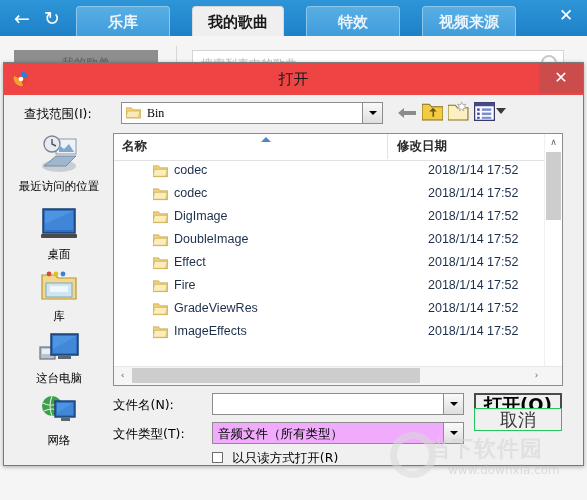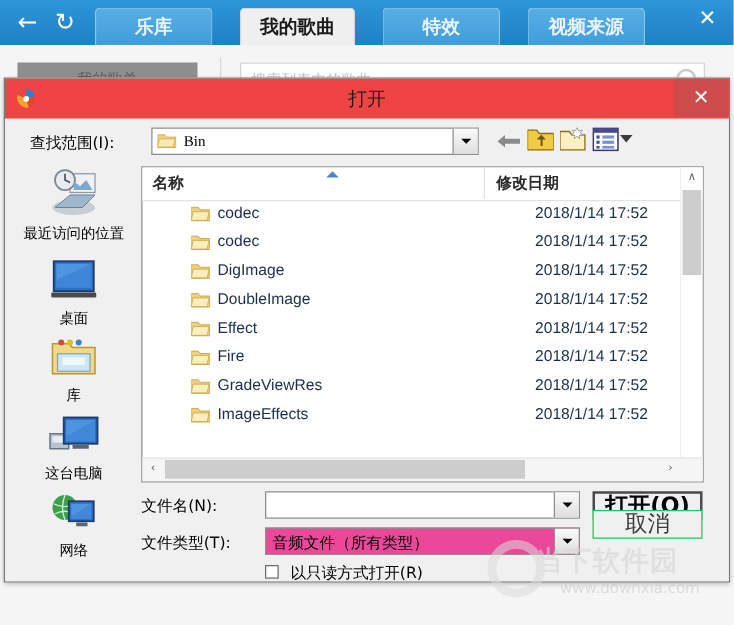--- a/index.html
+++ b/index.html
@@ -466,21 +466,21 @@
     position: absolute;
     left: 109px; top: 331px;
     font-size: 12.5px;
     font-family: "DejaVu Sans", sans-serif;
     color: #000;
   }
   #filetype-combo {
     position: absolute;
     left: 208px; top: 327px;
     width: 252px; height: 22px;
-    background: #ec4899;
+    background: #f0abfc;
     border: 1px solid #8d8d8d;
     box-sizing: border-box;
     cursor: pointer;
   }
   #filetype-value {
     position: absolute;
     left: 5px; top: 3px;
     font-size: 12.5px;
     color: #000;
     font-family: "DejaVu Sans", sans-serif;

